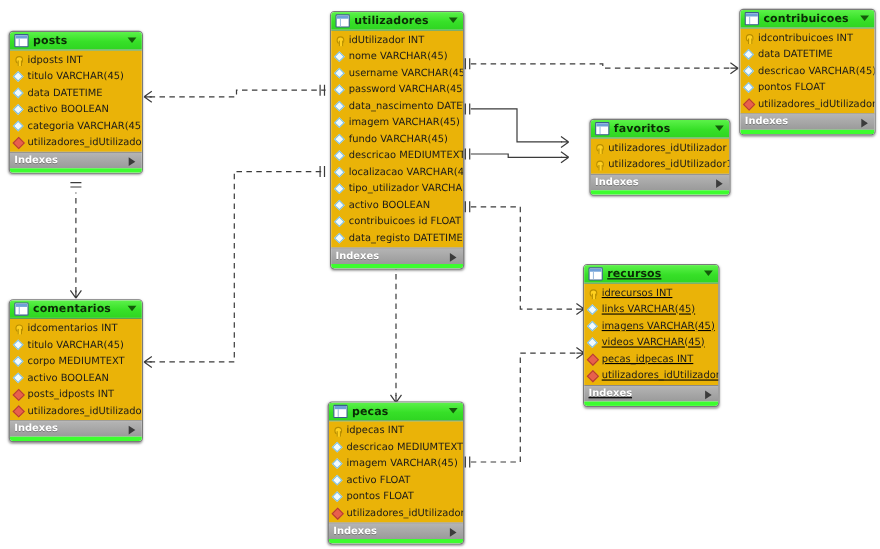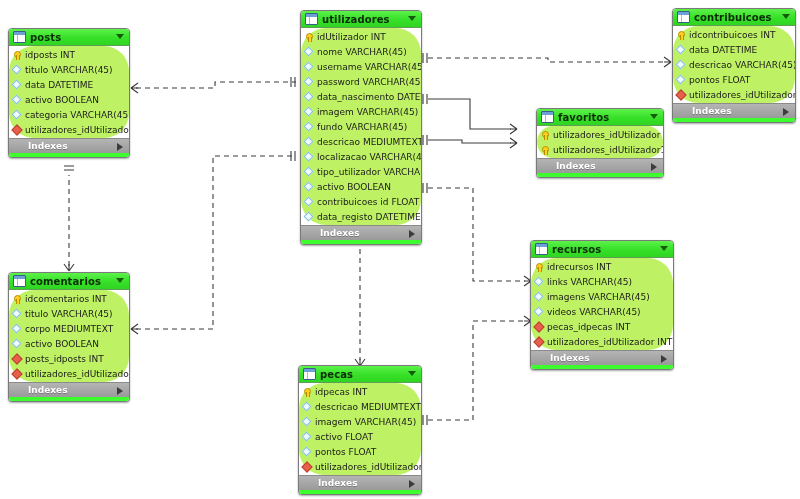--- a/index.html
+++ b/index.html
@@ -95,23 +95,22 @@
     position: absolute;
     right: 5px;
     top: 5px;
     width: 0; height: 0;
     border-left: 4px solid transparent;
     border-right: 4px solid transparent;
     border-top: 5px solid #135a0a;
   }
 
   .tbl-cols {
-    background: #bef264;
+    background: #eab308;
     padding: 1px 0 1px 0;
-    border-radius: 25px;
   }
   .col {
     height: 15px;
     display: flex;
     align-items: center;
     padding-left: 3px;
     white-space: nowrap;
   }
   .col-ico {
     width: 10px;
@@ -168,21 +167,21 @@
     color: #1a1a1a;
     line-height: 10px;
   }
 
   .tbl-foot {
     height: 14px;
     background: linear-gradient(to bottom, #b4b4b4 0%, #9a9a9a 100%);
     border-top: 1px solid #8a8a8a;
     display: flex;
     align-items: center;
-    padding: 0 19px;
+    padding: 0 4px;
     position: relative;
     margin-bottom: 4px;
   }
   .foot-label {
     font-size: 9px;
     font-weight: bold;
     color: #ffffff;
     text-shadow: 0 1px 0 rgba(0,0,0,0.25);
   }
   .foot-caret {
@@ -453,21 +452,21 @@
             <span class="col-ico ico-fk"></span>
             <span class="col-name">utilizadores_idUtilizador INT</span>
           </div>
         </div>
         <div class="tbl-foot">
           <span class="foot-label">Indexes</span>
           <span class="foot-caret"></span>
         </div>
         <div class="glow"></div>
       </div>
-      <div class="tbl" style="left: 530px; top: 240px; width: 144px;">
+      <div class="tbl" style="left: 530px; top: 240px; width: 124px; text-decoration: underline;">
         <div class="tbl-head">
           <span class="tbl-icon"></span>
           <span class="tbl-title">recursos</span>
           <span class="tbl-caret"></span>
         </div>
         <div class="tbl-cols">
           <div class="col">
             <span class="col-ico ico-pk"></span>
             <span class="col-name">idrecursos INT</span>
           </div>

